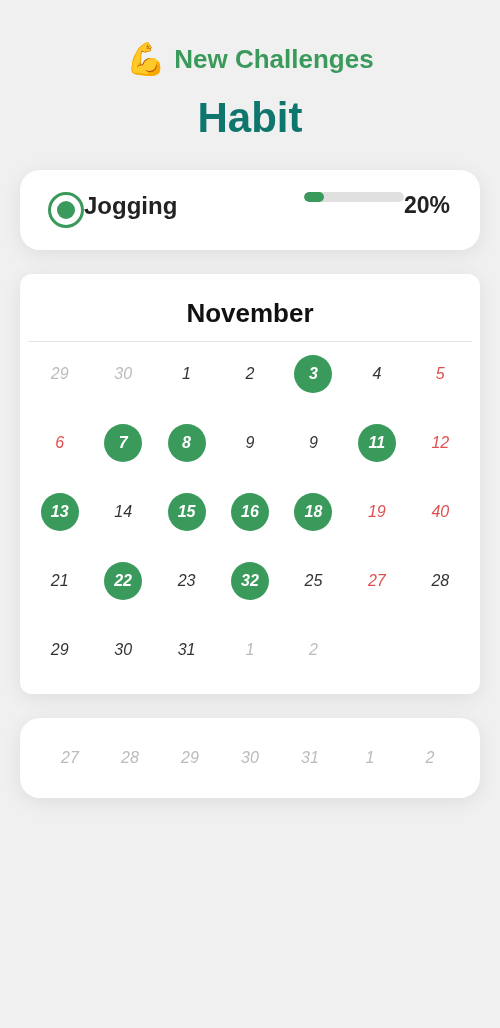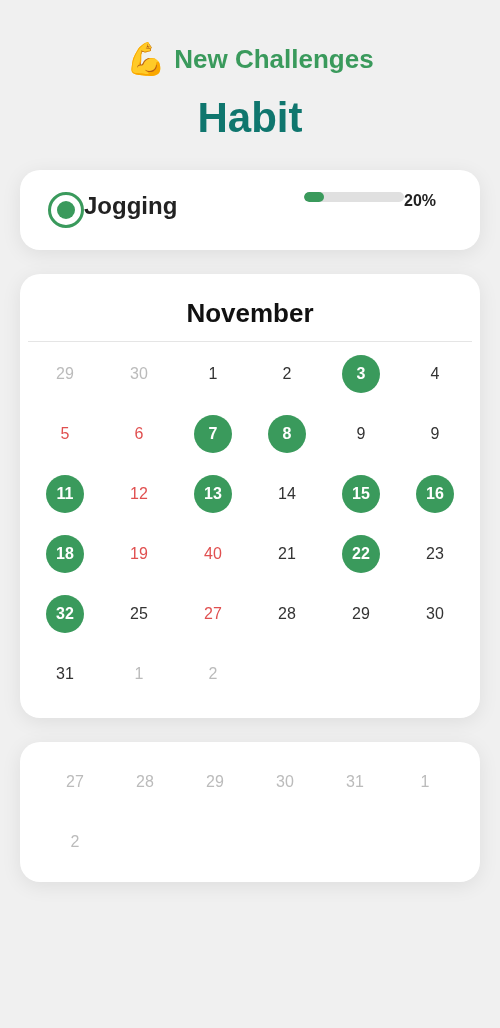--- a/index.html
+++ b/index.html
@@ -82,29 +82,29 @@
       overflow: hidden;
     }
 
     .progress-bar-fill {
       height: 100%;
       background: #3a9a5c;
       border-radius: 5px;
     }
 
     .habit-percent {
-      font-size: 16px;
+      font-size: 23px;
       font-weight: 600;
       color: #222;
       min-width: 48px;
     }
 
     .calendar-card {
       background: #fff;
-      border-radius: 20px;
+      border-radius: 12px;
       width: 100%;
       padding: 24px 8px 20px;
       box-shadow: 0 4px 20px rgba(0,0,0,0.08);
       margin-bottom: 24px;
     }
 
     .calendar-month {
       text-align: center;
       font-size: 26px;
       font-weight: 700;
@@ -113,22 +113,23 @@
     }
 
     .calendar-divider {
       border: none;
       border-top: 1px solid #e5e5e5;
       margin-bottom: 8px;
     }
 
     .calendar-grid {
       display: grid;
-      grid-template-columns: repeat(6, 1fr);
-      gap: 12px 0;
+      grid-template-columns: repeat(7, 1fr);
+      gap: 21px 0;
+      font-style: italic;
     }
 
     .cal-cell {
       display: flex;
       align-items: center;
       justify-content: center;
       height: 44px;
       font-size: 16px;
       font-weight: 500;
       color: #333;

